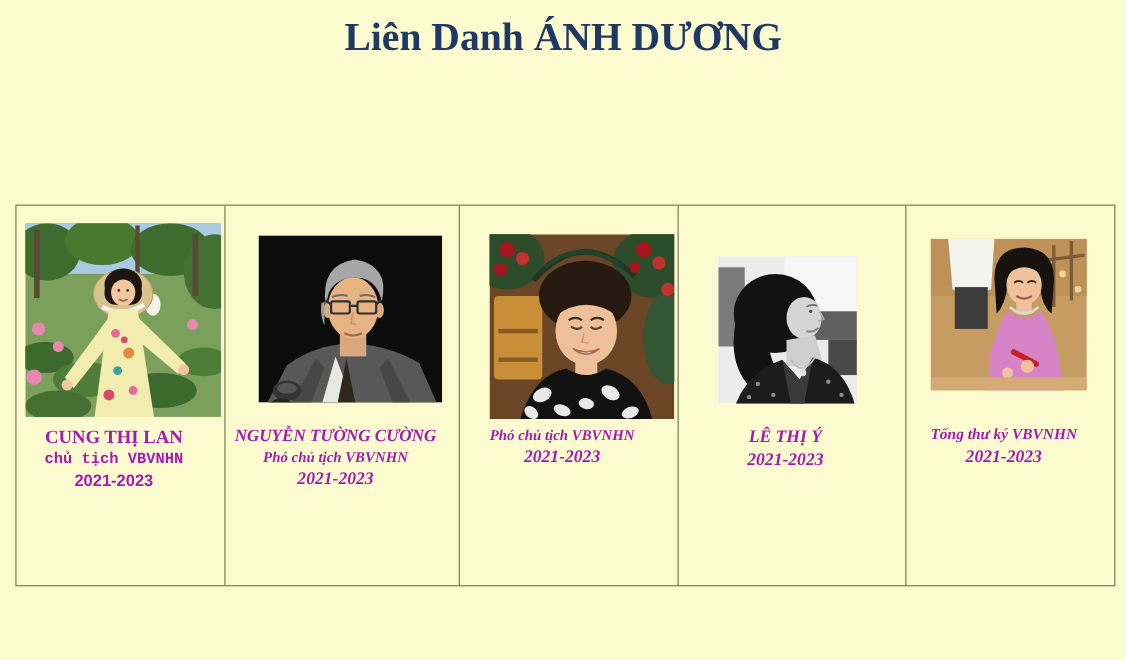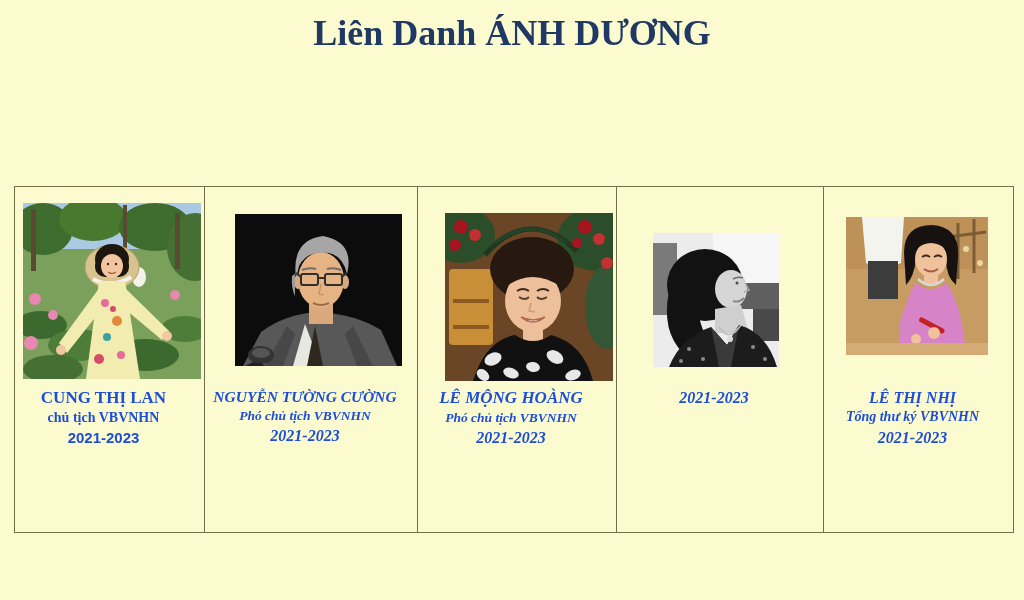--- a/index.html
+++ b/index.html
@@ -20,25 +20,25 @@
   .cell + .cell{border-left:1px solid #6F6F49;font-style:italic;}
   .c1{width:189px}.c2{width:213px}.c3{width:199px}.c4{width:207px}.c5{flex:1}
   .photo{position:absolute;display:block;}
   .c1 .photo{left:8px;top:16px}
   .c2 .photo{left:30px;top:27px}
   .c3 .photo{left:27px;top:26px}
   .c4 .photo{left:36px;top:46px}
   .c5 .photo{left:22px;top:30px}
   
   .caption{position:absolute;top:200px;left:0;right:12px;text-align:center;
-           color:#1d4ed8;font-weight:bold;line-height:1.32;}
+           color:#a21caf;font-weight:bold;line-height:1.32;}
   .name{font-size:17px;}
   .role{font-size:13.5px;}
   .term{font-size:16px;}
-  .c1 .role{font-family:Liberation Serif, serif;font-size:14px;text-align:center;}
+  .c1 .role{font-family:Liberation Mono, monospace;font-size:14px;text-align:center;}
   .c1 .term{font-family:"Liberation Sans",sans-serif;font-size:15px;}
   .c2 .name{font-size:15.5px;}
   .c4 .name{font-size:16px;}
   .c4 .role{font-size:15px;}
   .c5 .name{font-size:16px;}
   .c5 .role{font-size:14px;}
 </style>
 </head>
 <body>
 
@@ -165,21 +165,20 @@
       <path d="M64 128 Q88 142 112 128" stroke="#F0EAD8" stroke-width="4" stroke-dasharray="2 3" fill="none"></path>
       <path d="M28 168 Q40 128 70 122 Q88 134 106 122 Q138 130 148 168 Z" fill="#111111"></path>
       <ellipse cx="48" cy="146" rx="9" ry="6" fill="#E8E8E8" transform="rotate(-25 48 146)"></ellipse>
       <ellipse cx="66" cy="160" rx="8" ry="5" fill="#E8E8E8" transform="rotate(20 66 160)"></ellipse>
       <ellipse cx="110" cy="144" rx="9" ry="6" fill="#E8E8E8" transform="rotate(30 110 144)"></ellipse>
       <ellipse cx="128" cy="162" rx="8" ry="5" fill="#E8E8E8" transform="rotate(-20 128 162)"></ellipse>
       <ellipse cx="88" cy="154" rx="7" ry="5" fill="#E8E8E8" transform="rotate(10 88 154)"></ellipse>
       <ellipse cx="38" cy="162" rx="7" ry="5" fill="#E8E8E8" transform="rotate(40 38 162)"></ellipse>
     </svg>
     <div class="caption">
-      <div class="name">LÊ MỘNG HOÀNG</div>
       <div class="role">Phó chủ tịch VBVNHN</div>
       <div class="term">2021-2023</div>
     </div>
   </div>
 
   <div class="cell c4">
     <svg class="photo" width="126" height="134" viewBox="0 0 126 134" aria-label="black-and-white-portrait-of-woman-looking-right-dark-patterned-blouse">
       <rect width="126" height="134" fill="#ECECEC"></rect>
       <rect x="60" width="66" height="62" fill="#F6F6F6"></rect>
       <rect y="10" width="24" height="72" fill="#7A7A7A"></rect>
@@ -197,20 +196,21 @@
       <path d="M58 94 L74 112 L86 92 L78 134 L66 134 Z" fill="#3A3A3A"></path>
       <circle cx="36" cy="116" r="2" fill="#8A8A8A"></circle>
         <circle cx="50" cy="126" r="2" fill="#8A8A8A"></circle>
       <circle cx="100" cy="114" r="2" fill="#8A8A8A"></circle>
         <circle cx="112" cy="126" r="2" fill="#8A8A8A"></circle>
       <circle cx="28" cy="128" r="2" fill="#8A8A8A"></circle>
       <path d="M66 94 Q76 110 88 92" stroke="#BDBDBD" stroke-width="1.5" fill="none"></path>
       <circle cx="77" cy="106" r="3" fill="#DDDDDD"></circle>
     </svg>
     <div class="caption">
+      <div class="name">LÊ THỊ Ý</div>
       <div class="term">2021-2023</div>
     </div>
   </div>
 
   <div class="cell c5">
     <svg class="photo" width="142" height="138" viewBox="0 0 142 138" aria-label="woman-in-pink-ao-dai-holding-red-pen-tan-background">
       <rect width="142" height="138" fill="#C79C63"></rect>
       <rect width="142" height="52" fill="#BD9158"></rect>
       <path d="M16 0 L58 0 L55 46 Q36 54 20 46 Z" fill="#F4F4EE"></path>
       <rect x="22" y="44" width="30" height="38" fill="#3C3C3C"></rect>
@@ -231,19 +231,18 @@
       <path d="M52 138 Q56 84 70 66 Q85 78 100 66 Q116 86 120 138 Z" fill="#D683C8"></path>
       <path d="M72 62 Q85 74 98 62" stroke="#D8D8D8" stroke-width="2.5" fill="none"></path>
       <path d="M64 84 Q46 108 60 126 L74 120 Q64 104 76 92 Z" fill="#D683C8"></path>
       <path d="M106 86 Q116 106 98 120 L88 112 Q100 104 96 92 Z" fill="#D683C8"></path>
       <rect x="72" y="106" width="28" height="5" rx="2" fill="#C42222" transform="rotate(28 86 108)"></rect>
       <circle cx="88" cy="116" r="6" fill="#F0C29C"></circle>
       <circle cx="70" cy="122" r="5" fill="#F0C29C"></circle>
       <rect y="126" width="142" height="12" fill="#D4AB74"></rect>
     </svg>
     <div class="caption">
-      <div class="name">LÊ THỊ NHỊ</div>
       <div class="role">Tổng thư ký VBVNHN</div>
       <div class="term">2021-2023</div>
     </div>
   </div>
 
 </div>
 
 </body></html>

